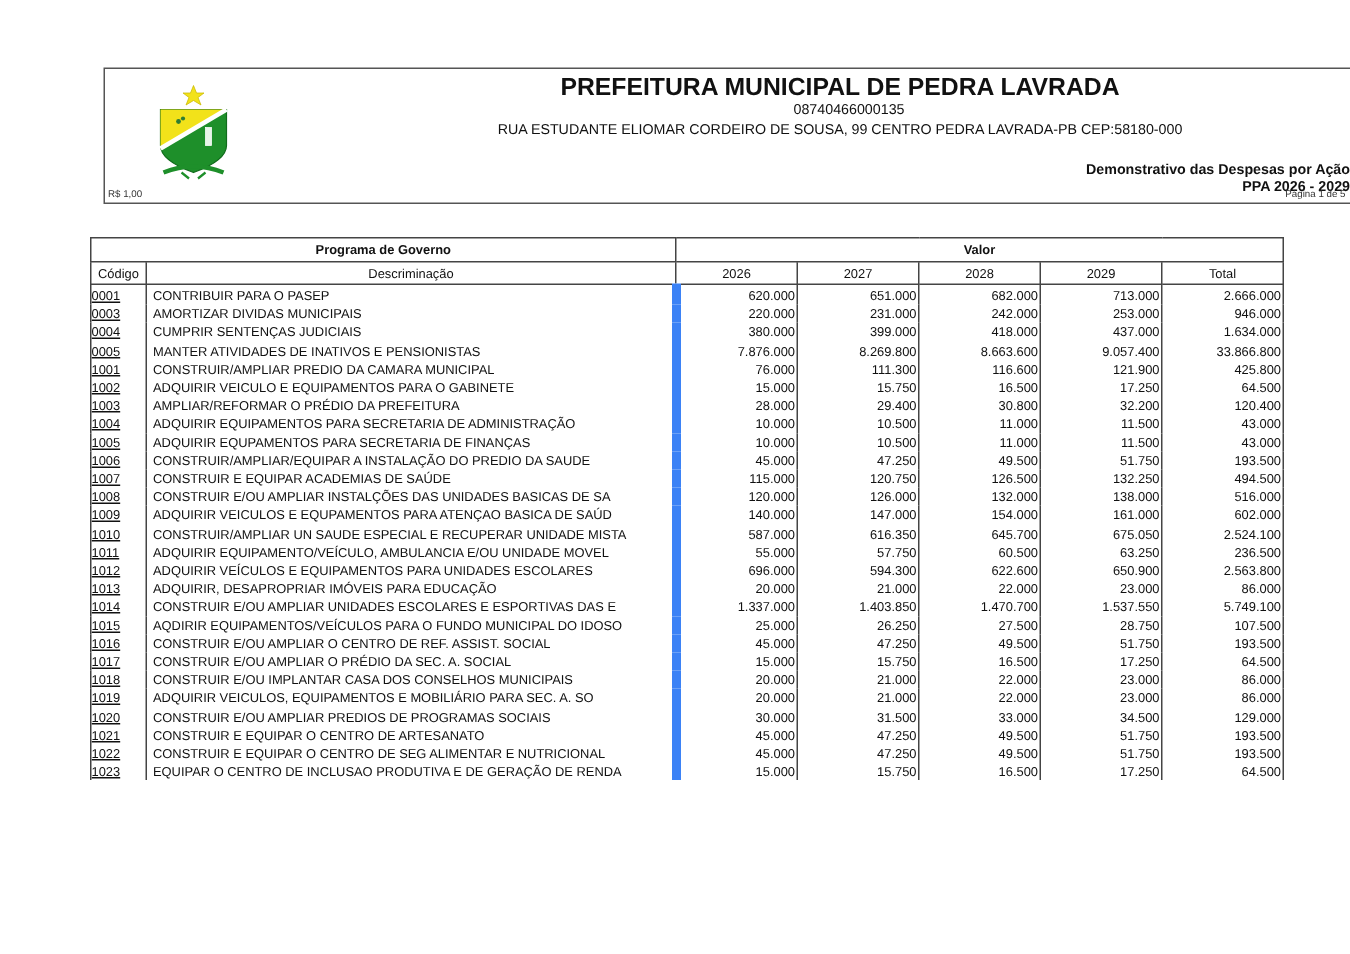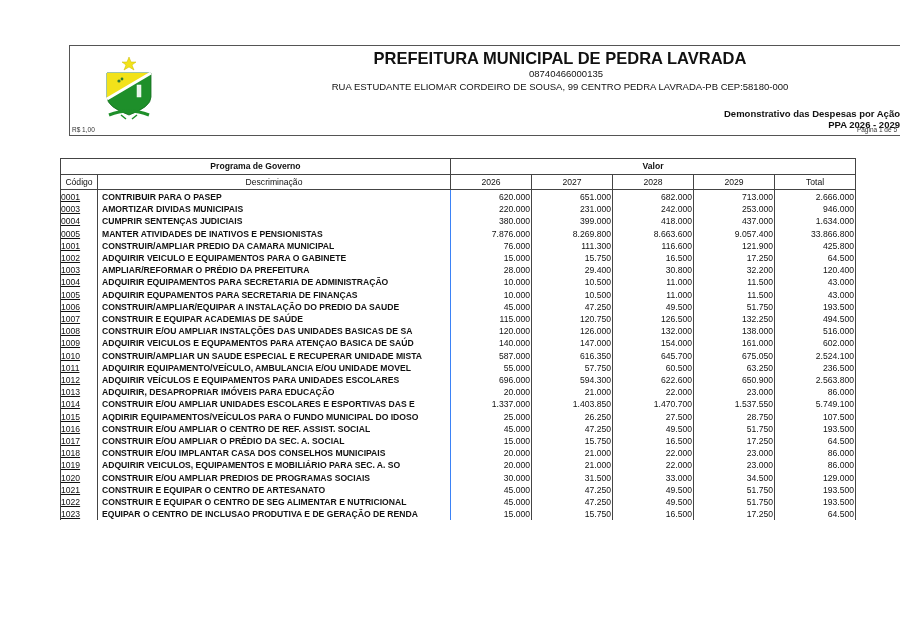--- a/index.html
+++ b/index.html
@@ -12,21 +12,21 @@
   .rtitle { position:absolute; left:0; right:0; top:62px; text-align:right; font-size:9.5px; font-weight:bold; padding-left:150px; }
   .rsub { position:absolute; left:0; right:0; top:73px; text-align:right; font-size:9.5px; font-weight:bold; padding-left:150px; }
   .currency { position:absolute; left:2px; bottom:2px; font-size:6.5px; color:#333; }
   .page { position:absolute; right:3px; bottom:2px; font-size:6.5px; color:#333; }
 
   table.main { position:absolute; left:60px; top:158px; border-collapse:collapse; font-size:8.6px; table-layout:fixed; }
   table.main td, table.main th { padding:0; height:12.2px; line-height:12.2px; white-space:nowrap; overflow:hidden; }
   table.main th { font-weight:normal; border:1px solid #444; height:14.5px; line-height:14.5px; }
   th.grp { font-weight:bold !important; }
   td.code { border-left:1px solid #404040; border-right:1px solid #444;text-decoration:underline; }
-  td.desc { text-align:left; padding-left:4px !important; border-right:1px solid #3b82f6;font-weight:bold; }
+  td.desc { text-align:left; padding-left:4px !important; border-right:6px solid #3b82f6; }
   td.num { text-align:right; padding-right:1px !important; border-right:1px solid #444; }
   tr.data:first-of-type td { padding-top:1px; }
 </style>
 </head>
 <body>
 
 <div class="hdr">
   <svg class="logo" viewBox="0 0 60 66">
     <polygon points="30,2 32,7 37,7 33,10 35,15 30,12 25,15 27,10 23,7 28,7" fill="#f2e21a" stroke="#c9b800" stroke-width="0.5"></polygon>
     <path d="M8,18 L52,18 L52,42 Q52,52 30,60 Q8,52 8,42 Z" fill="#1e8f2a" stroke="#116b1c" stroke-width="0.8"></path>

